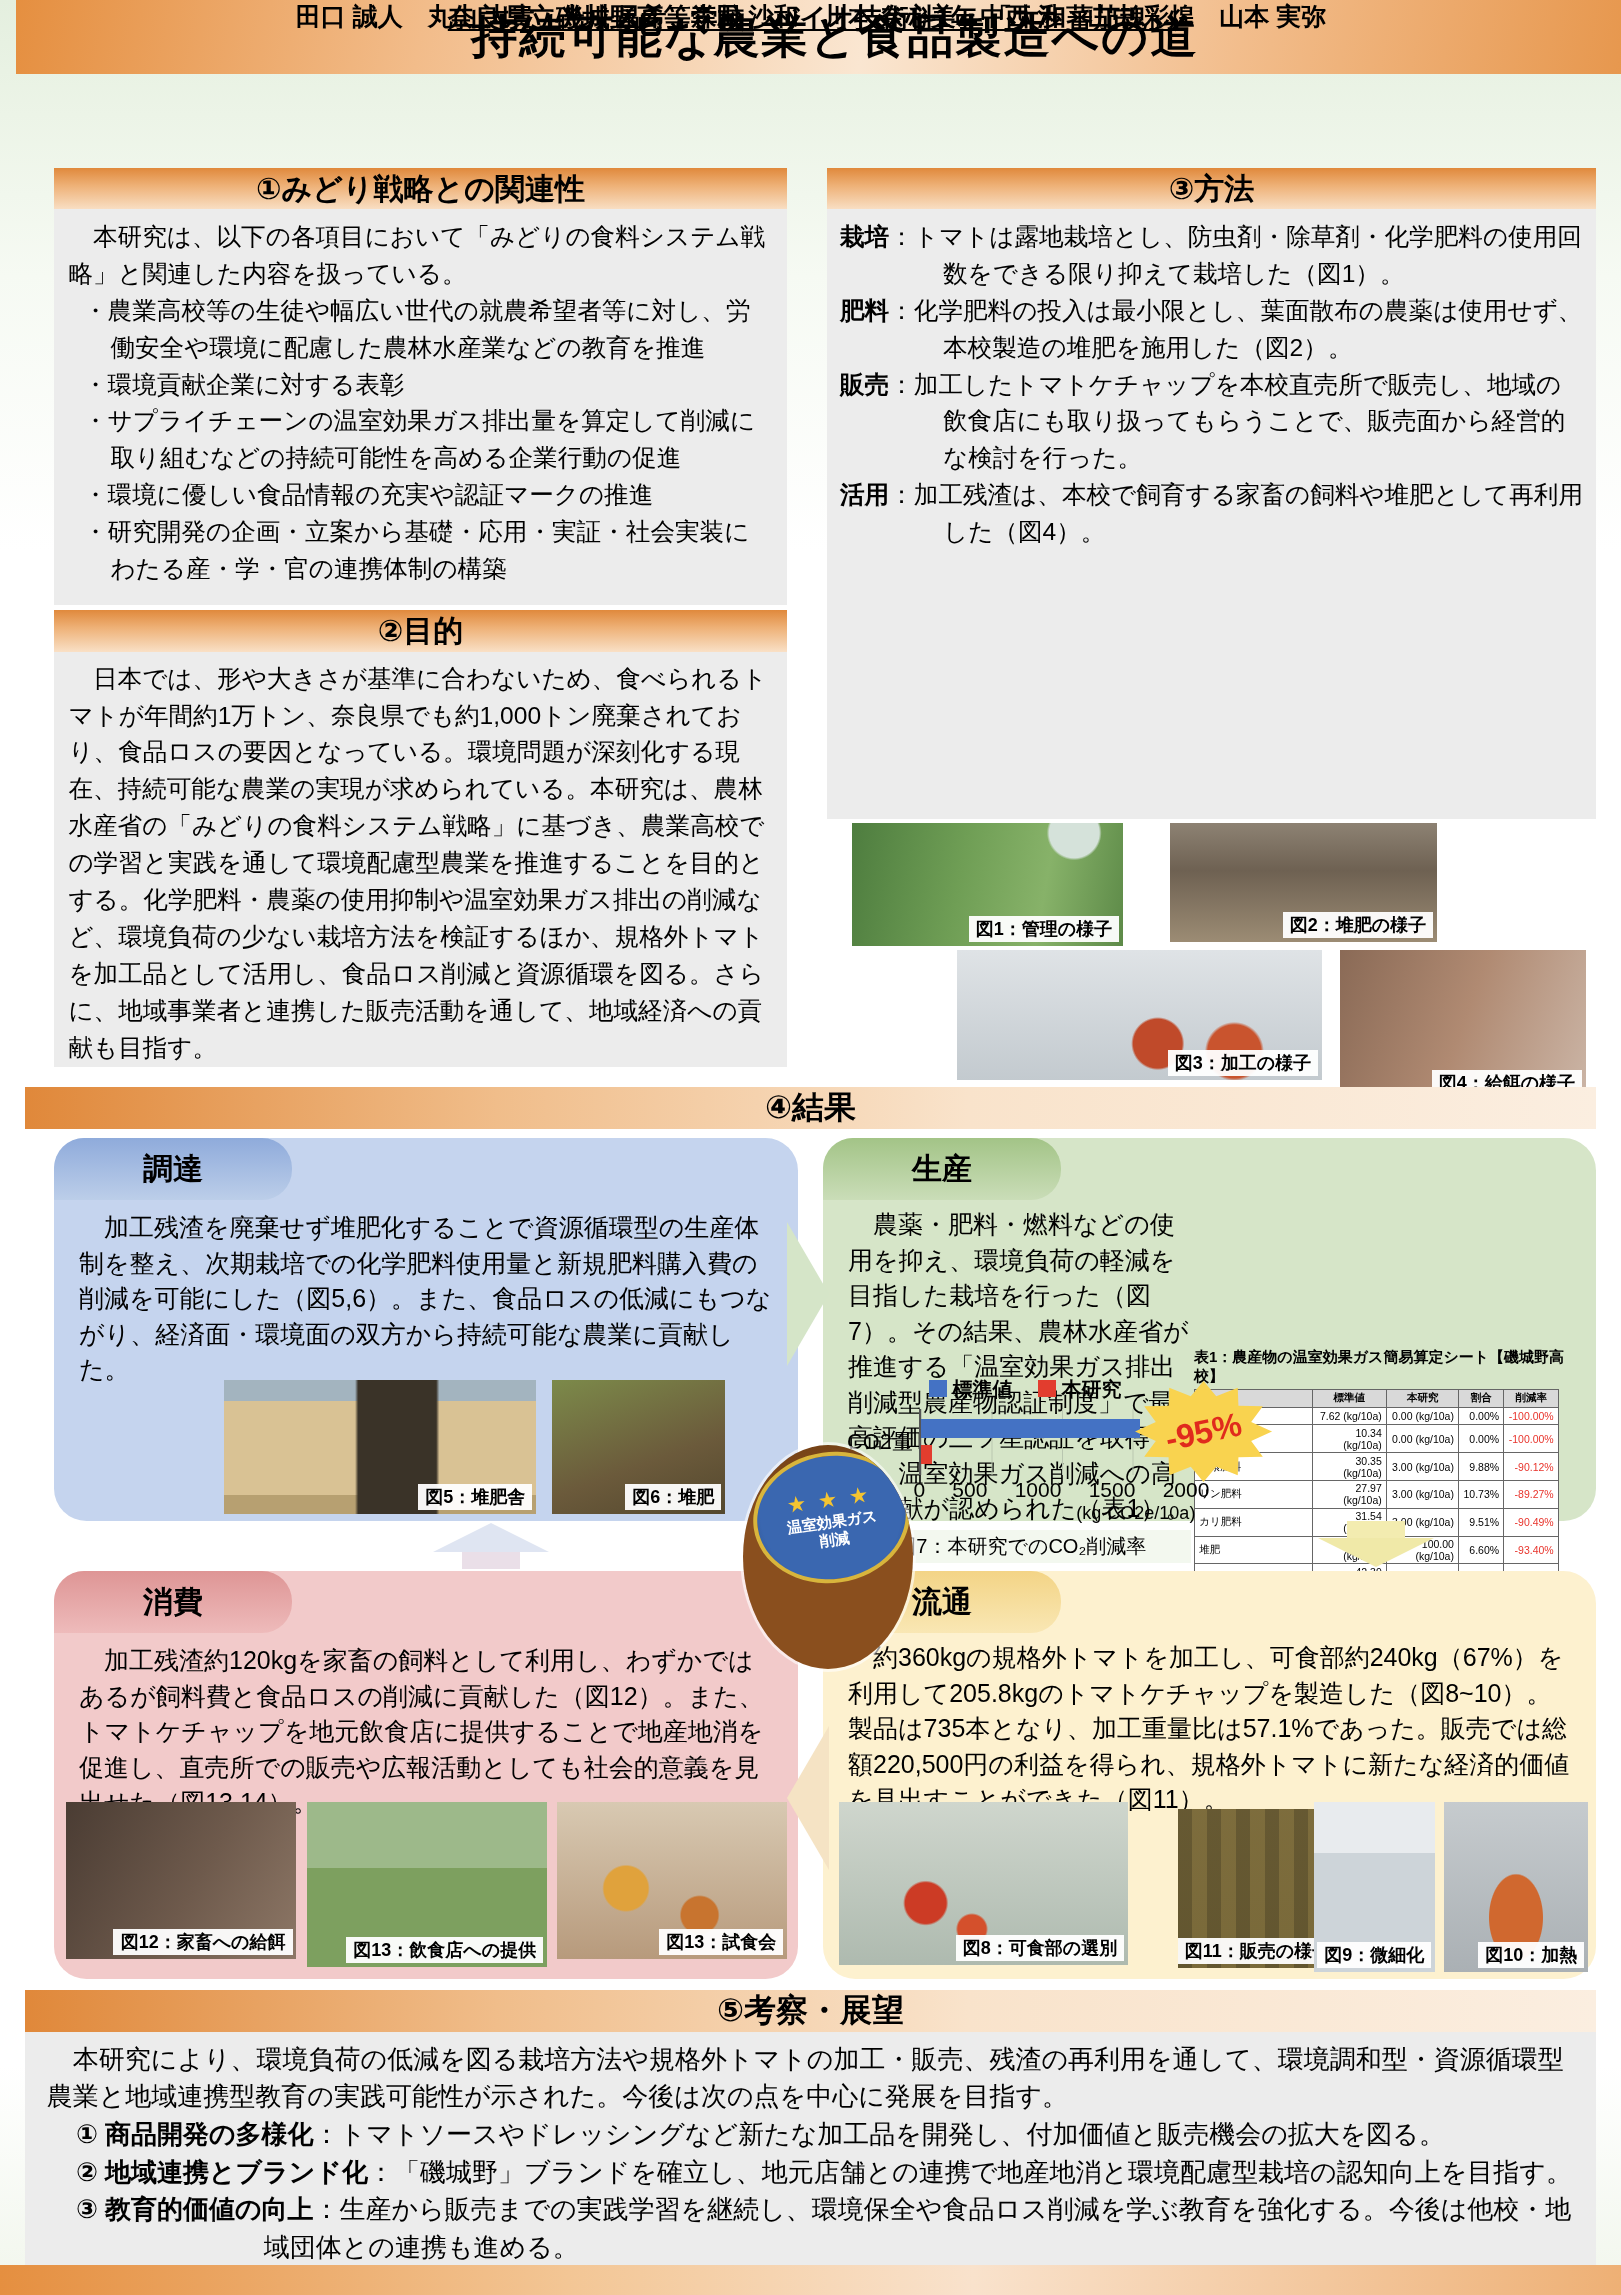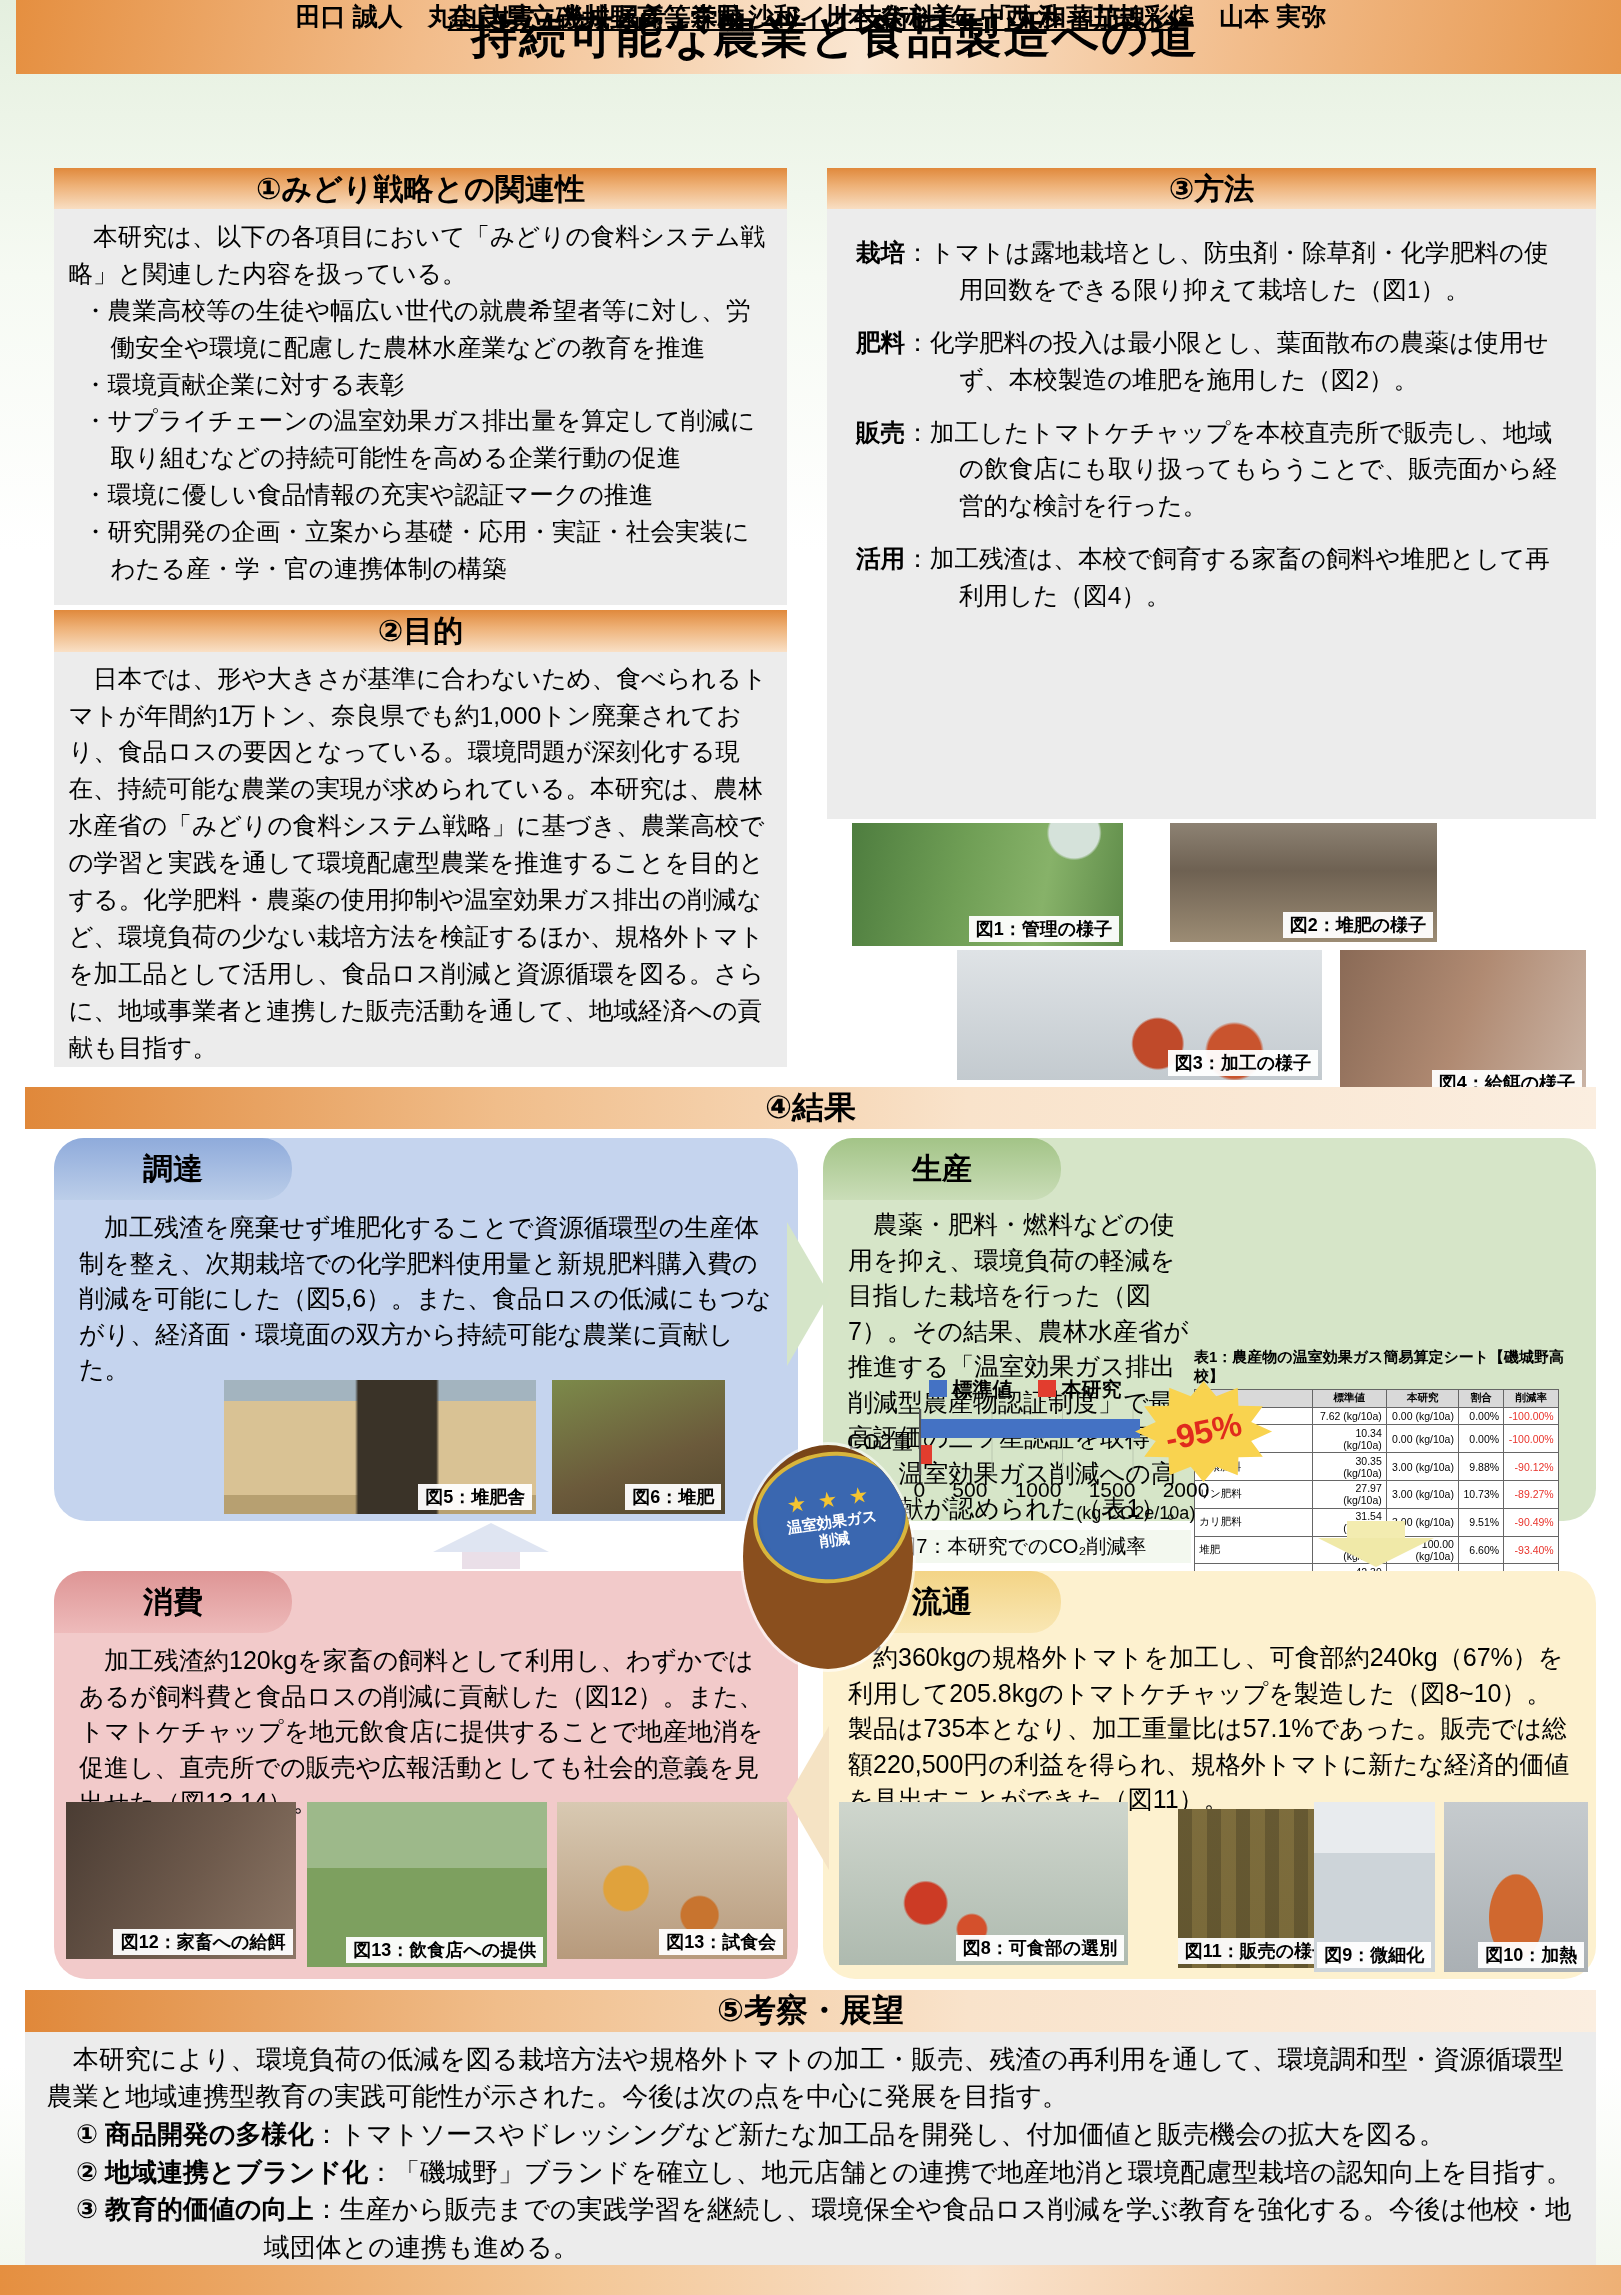--- a/index.html
+++ b/index.html
@@ -26,21 +26,21 @@
   }
   .sec-bar-wide {
     background:linear-gradient(90deg,#e0883a 0%,#f0bd8a 30%,#f9e3cb 60%,#fbeee0 100%);
     display:flex; align-items:center; justify-content:center;
     font-size:32px; font-weight:800;
   }
   .sec-body { background:#ececec; }
   .txt { font-size:24.6px; line-height:1.5; }
   .indent1 { text-indent:1em; }
   .s1-b { padding-left:42px; text-indent:-27.4px; }
-  .m-item { padding-left:103px; text-indent:-103px; margin:16px; }
+  .m-item { padding-left:103px; text-indent:-103px; margin:0; }
   .m-item b { font-weight:800; }
   .s5-item { padding-left:217px; text-indent:-188px; }
   .s5-item b { font-weight:800; }
 
   .panel { position:absolute; border-radius:32.5px; }
   .tab {
     position:absolute; left:0; top:0; width:238px; height:62px;
     border-radius:30px 30px 30px 0;
     display:flex; align-items:center; justify-content:center;
     font-size:30px; font-weight:800;

